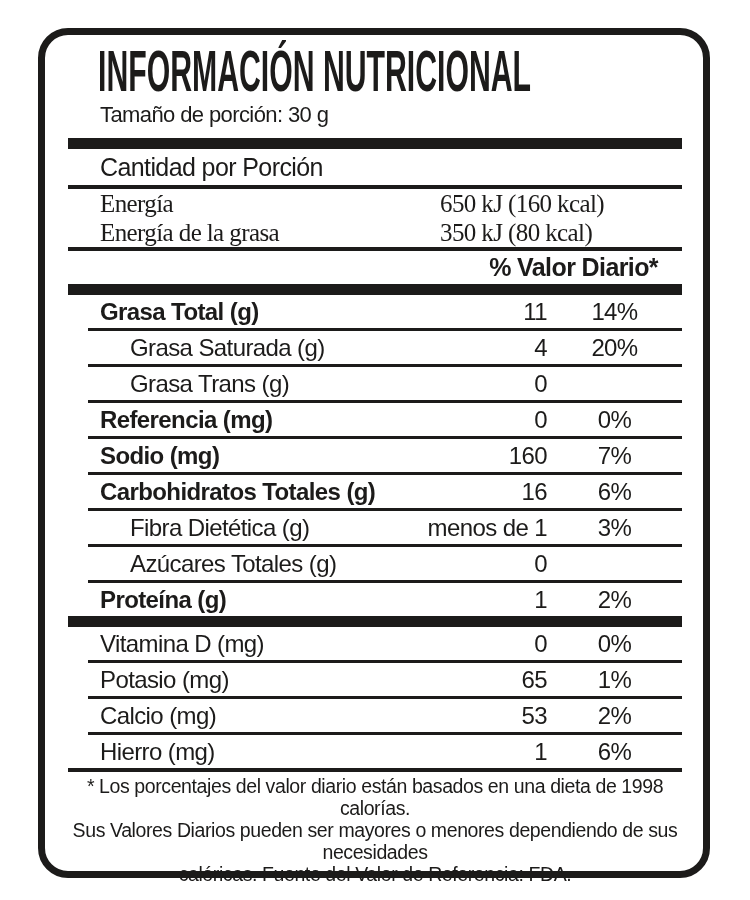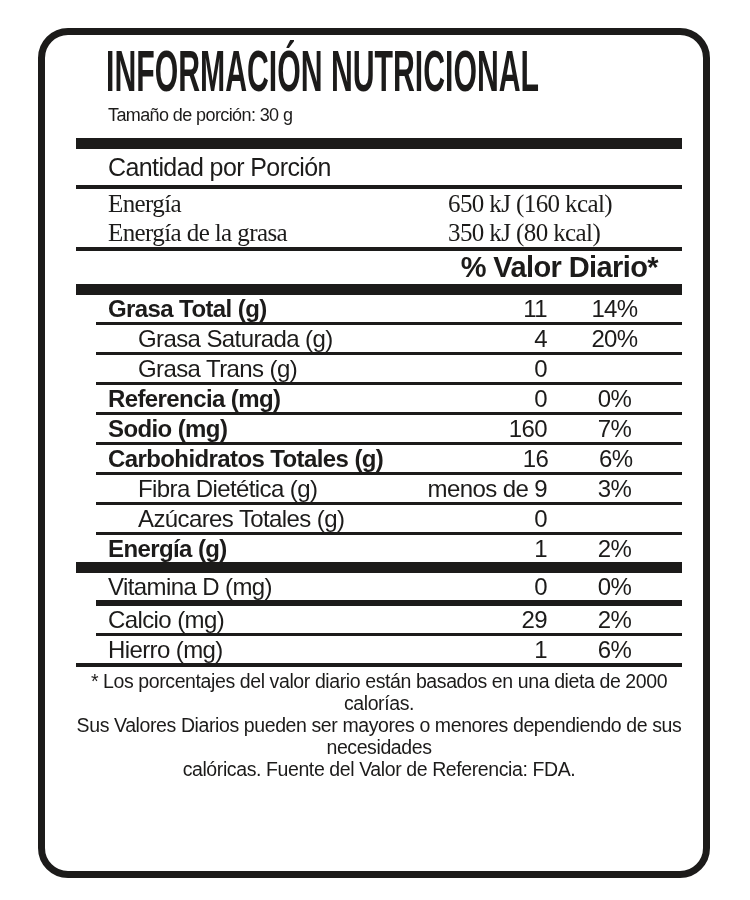--- a/index.html
+++ b/index.html
@@ -15,37 +15,36 @@
   .label-box {
     position: absolute;
     left: 38px;
     top: 28px;
     width: 672px;
     height: 850px;
     box-sizing: border-box;
     border: 7px solid #1c1b1a;
     border-radius: 30px;
     background: #ffffff;
-    padding-left: 8px;
   }
   .content {
     margin: 0 21px 0 23px;
   }
   .title {
     font-size: 57px;
     font-weight: bold;
     line-height: 52px;
     margin: 10px 0 3px 30px;
     white-space: nowrap;
     transform: scaleX(0.53);
     transform-origin: 0 50%;
     letter-spacing: 0;
   }
   .serving-line {
-    font-size: 18px;
+    font-size: 22px;
     line-height: 30px;
     padding-left: 32px;
     letter-spacing: -0.6px;
   }
   .bar {
     height: 11px;
     background: #1c1b1a;
   }
   .bar.after-serving { margin-top: 8px; }
   .rule {
@@ -68,32 +67,32 @@
     display: grid;
     grid-template-columns: 372px 1fr;
     font-size: 25px;
     line-height: 29px;
     letter-spacing: -0.6px;
     font-family: Liberation Serif, serif;
   }
   .energy-row .e-name { padding-left: 32px; white-space: nowrap; }
   .energy-row .e-value { white-space: nowrap; }
   .dv-head {
-    font-size: 29px;
+    font-size: 25px;
     font-weight: bold;
     line-height: 33px;
     text-align: right;
     padding-right: 24px;
     letter-spacing: -0.6px;
   }
   .row {
     display: grid;
     grid-template-columns: 1fr 165px 135px;
     align-items: center;
-    height: 27px;
+    height: 33px;
     font-size: 24px;
     letter-spacing: -0.6px;
   }
   .row .name { padding-left: 32px; white-space: nowrap; }
   .row.bold .name { font-weight: bold; }
   .row.indent .name { padding-left: 62px; }
   .row .amount { text-align: right; white-space: nowrap; }
   .row .dv { text-align: center; white-space: nowrap; }
   .footnote {
     padding-top: 3px;
@@ -169,64 +168,69 @@
 
     <div class="row bold">
       <span class="name">Carbohidratos Totales (g)</span>
       <span class="amount">16</span>
       <span class="dv">6%</span>
     </div>
     <div class="hairline"></div>
 
     <div class="row indent">
       <span class="name">Fibra Dietética (g)</span>
-      <span class="amount">menos de 9</span>
+      <span class="amount">menos de 1</span>
       <span class="dv">3%</span>
     </div>
     <div class="hairline"></div>
 
     <div class="row indent">
       <span class="name">Azúcares Totales (g)</span>
       <span class="amount">0</span>
       <span class="dv"></span>
     </div>
     <div class="hairline"></div>
 
     <div class="row bold">
-      <span class="name">Energía (g)</span>
+      <span class="name">Proteína (g)</span>
       <span class="amount">1</span>
       <span class="dv">2%</span>
     </div>
 
     <div class="bar"></div>
 
     <div class="row">
       <span class="name">Vitamina D (mg)</span>
       <span class="amount">0</span>
       <span class="dv">0%</span>
     </div>
     <div class="hairline"></div>
 
+    <div class="row">
+      <span class="name">Potasio (mg)</span>
+      <span class="amount">65</span>
+      <span class="dv">1%</span>
+    </div>
     <div class="hairline"></div>
 
     <div class="row">
       <span class="name">Calcio (mg)</span>
-      <span class="amount">29</span>
+      <span class="amount">53</span>
       <span class="dv">2%</span>
     </div>
     <div class="hairline"></div>
 
     <div class="row">
       <span class="name">Hierro (mg)</span>
       <span class="amount">1</span>
       <span class="dv">6%</span>
     </div>
 
     <div class="rule"></div>
 
     <div class="footnote">
-      <div>* Los porcentajes del valor diario están basados en una dieta de 2000 calorías.</div>
+      <div>* Los porcentajes del valor diario están basados en una dieta de 1998 calorías.</div>
       <div>Sus Valores Diarios pueden ser mayores o menores dependiendo de sus necesidades</div>
       <div>calóricas. Fuente del Valor de Referencia: FDA.</div>
     </div>
 
   </div>
 </div>
 
 </body></html>

